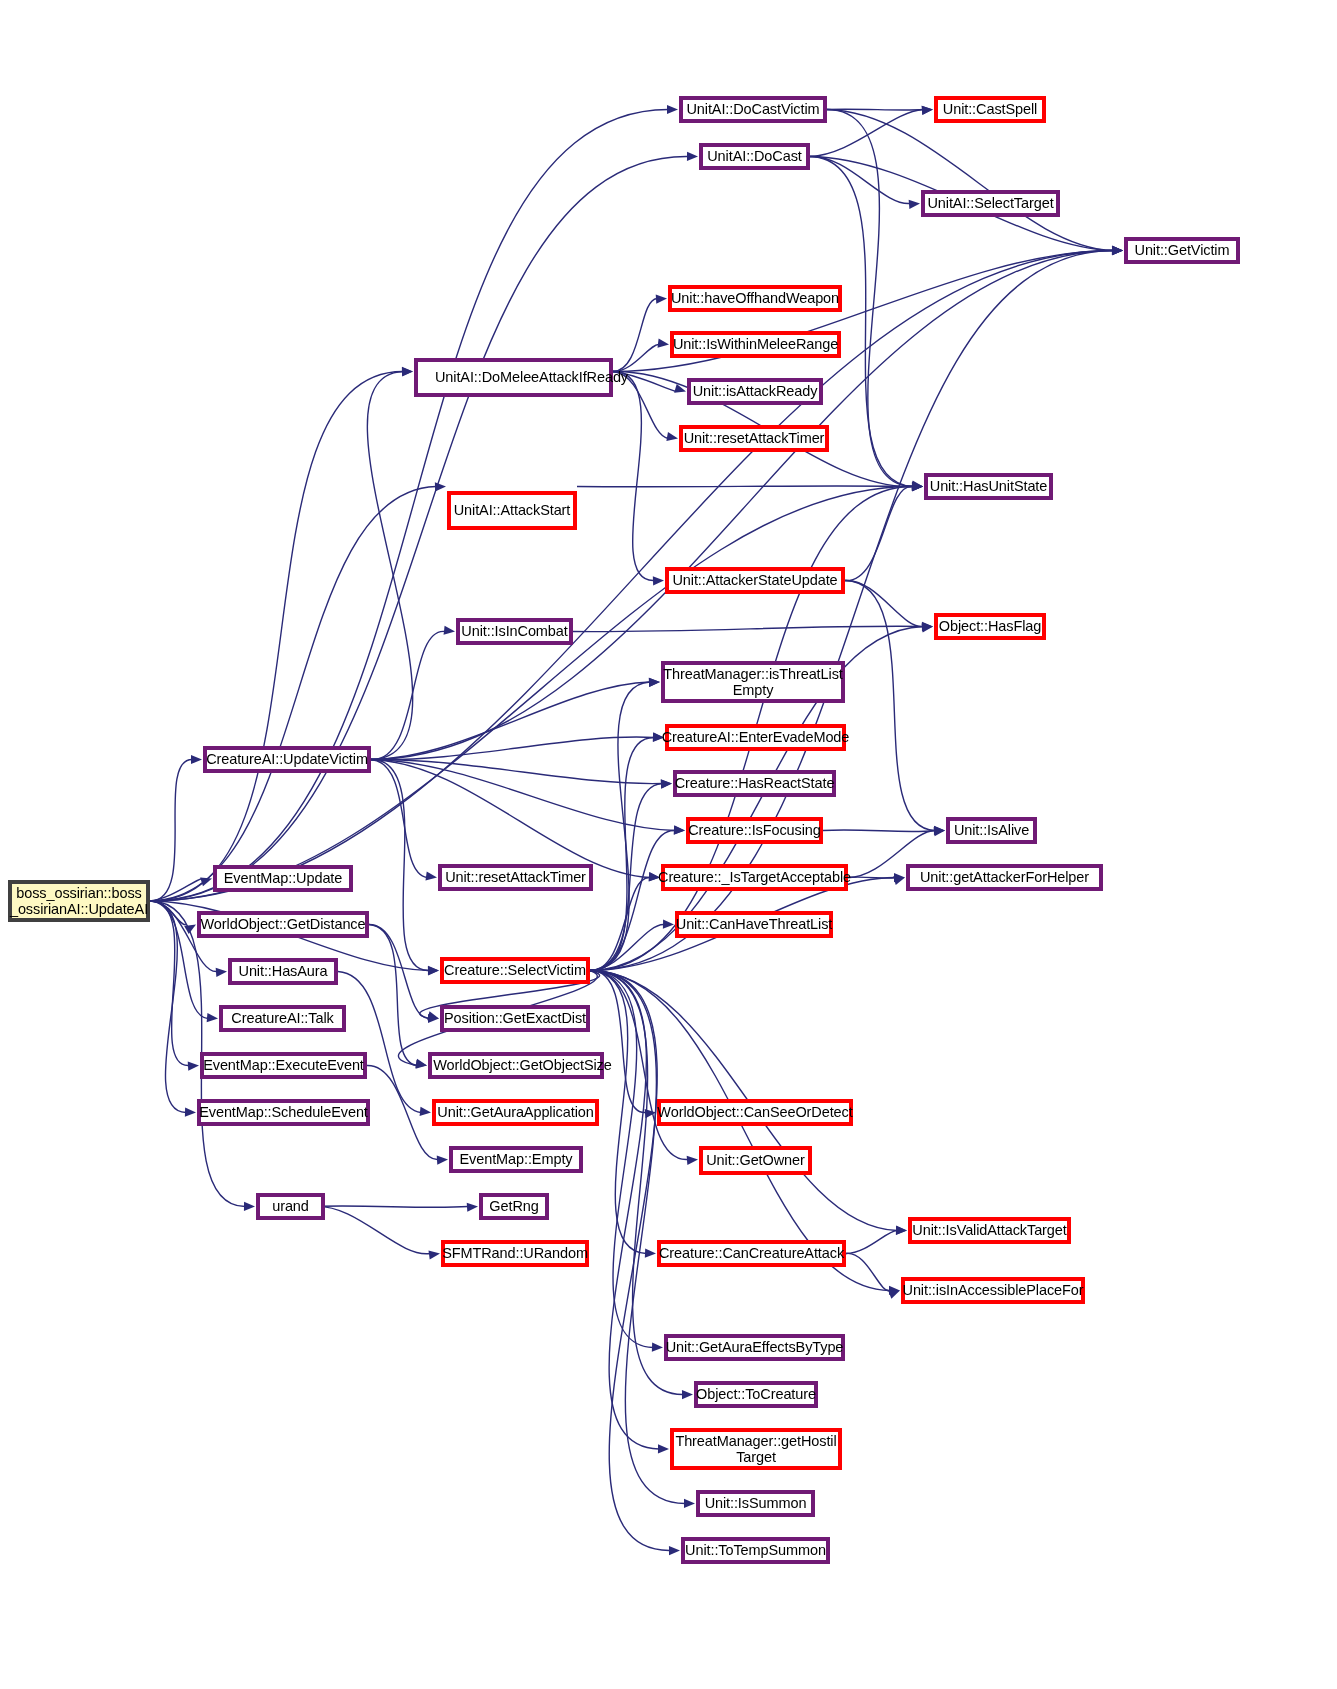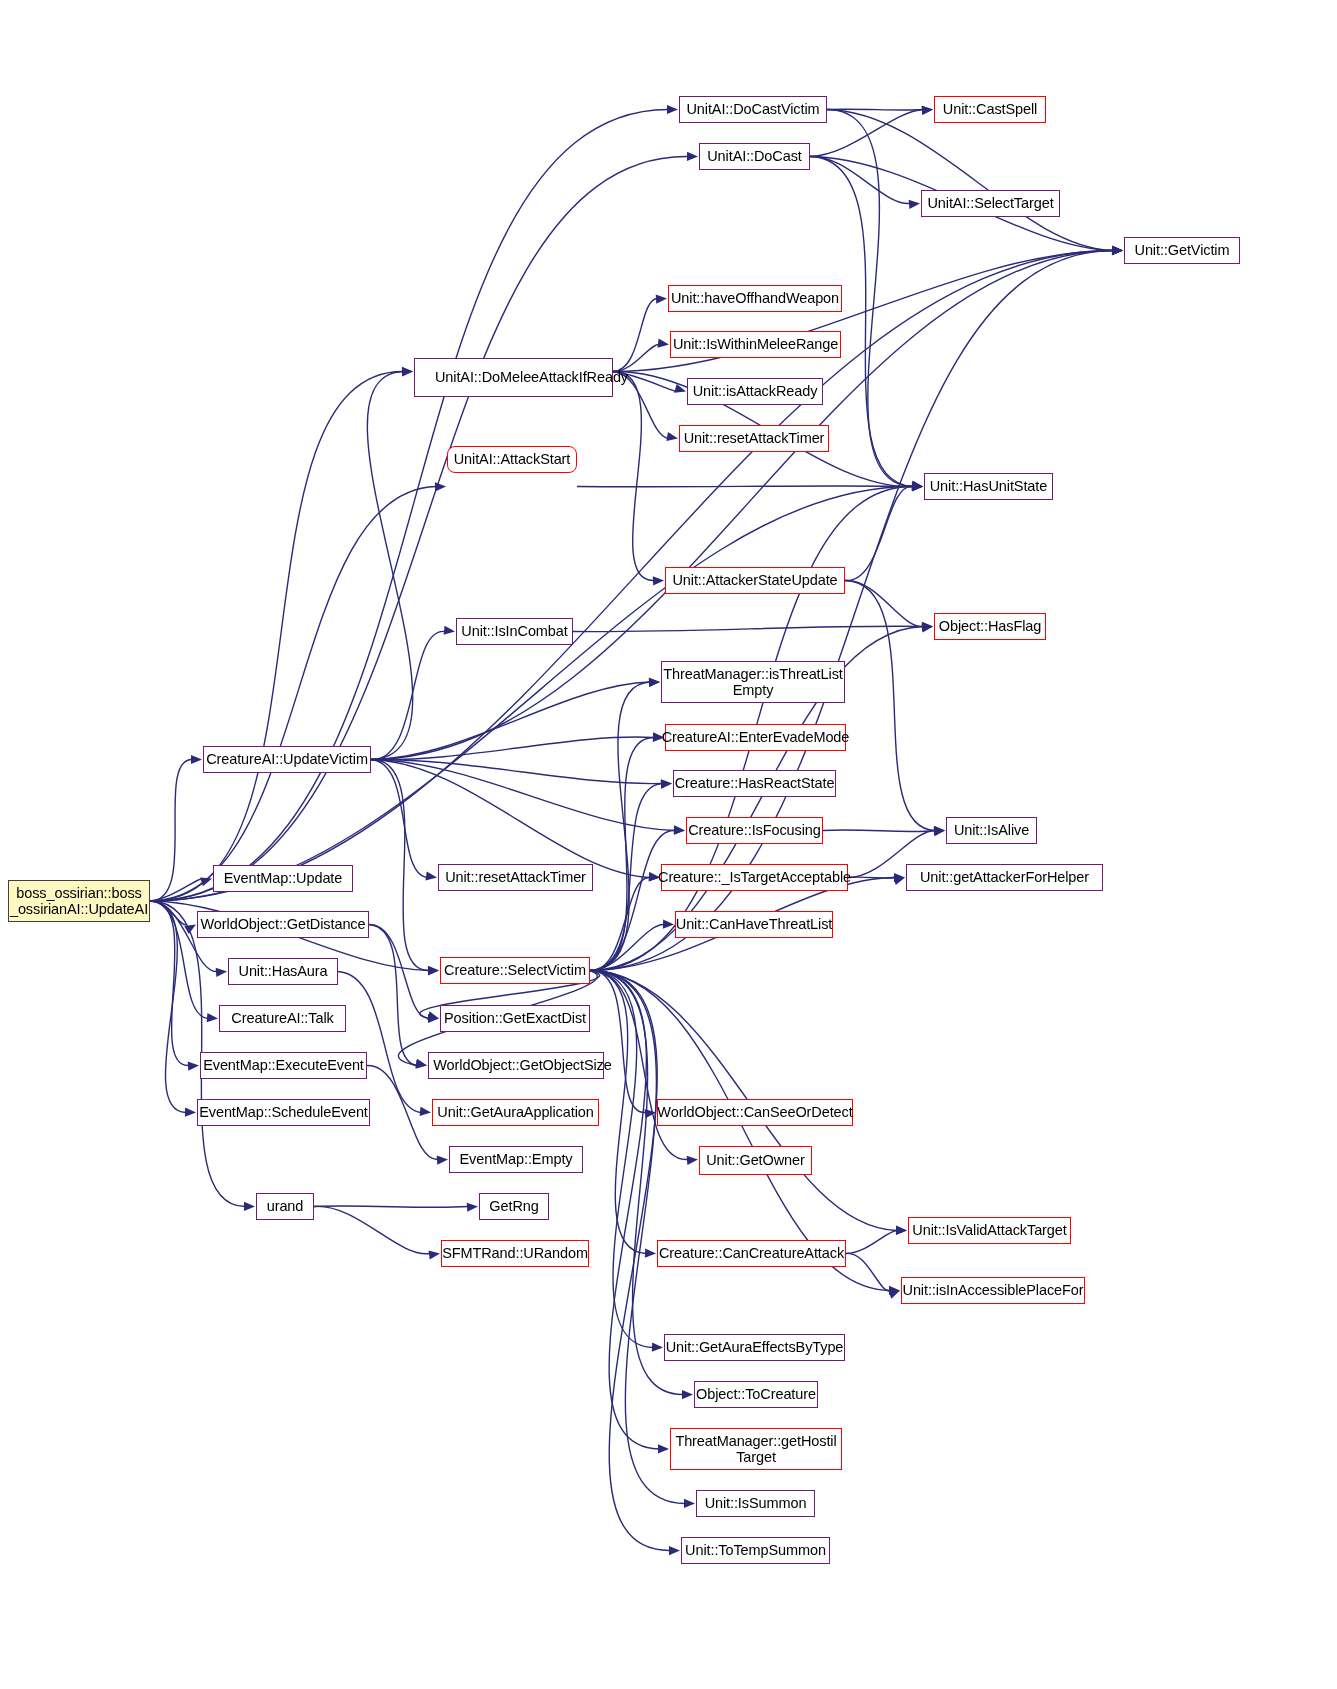--- a/index.html
+++ b/index.html
@@ -1,20 +1,20 @@
 <!DOCTYPE html>
 <html><head>
 <meta charset="utf-8">
 <style>
   html,body{margin:0;padding:0;background:#ffffff;}
   body{font-family:"Liberation Sans",sans-serif;}
   #graph{position:relative;width:1337px;height:1689px;background:#ffffff;overflow:hidden;}
   #edges{position:absolute;left:0;top:0;width:1337px;height:1689px;}
   .node{position:absolute;box-sizing:border-box;display:flex;align-items:center;justify-content:center;
-        text-align:center;background:#ffffff;border:1px solid #701a75;color:#000000;
+        text-align:center;background:#ffffff;border:4px solid #701a75;color:#000000;
         font-family:"Liberation Sans",sans-serif;font-size:14.5px;line-height:1.12;
         letter-spacing:-0.1px;white-space:pre-line;padding:0 3px;}
   .node.red{border-color:#ff0000;}
   .node.root{background:#fef9c3;border-color:#404040;}
   .edge{fill:none;stroke:#2a2a78;stroke-width:1.4;}
   .arrow{fill:#2a2a78;stroke:none;}
 </style>
 </head>
 <body>
 
@@ -176,24 +176,24 @@
       <polygon class="arrow" points="440,1253.5 429.73541206012067,1259.5661548302432 428.47276780572474,1250.4532118650513"></polygon>
     </svg>
 <div class="node root" style="left: 8px; top: 880px; width: 142px; height: 42px;">boss_ossirian::boss
 _ossirianAI::UpdateAI</div>
     <div class="node" style="left: 213px; top: 865px; width: 140px; height: 27px;">EventMap::Update</div>
     <div class="node" style="left: 197px; top: 911px; width: 172px; height: 27px;">WorldObject::GetDistance</div>
     <div class="node" style="left: 228px; top: 958px; width: 110px; height: 27px;">Unit::HasAura</div>
     <div class="node" style="left: 219px; top: 1005px; width: 127px; height: 27px;">CreatureAI::Talk</div>
     <div class="node" style="left: 200px; top: 1052px; width: 167px; height: 27px;">EventMap::ExecuteEvent</div>
     <div class="node" style="left: 197px; top: 1099px; width: 173px; height: 27px;">EventMap::ScheduleEvent</div>
-    <div class="node" style="left: 256px; top: 1193px; width: 58px; height: 27px;">urand</div>
+    <div class="node" style="left: 256px; top: 1193px; width: 69px; height: 27px;">urand</div>
     <div class="node" style="left: 203px; top: 746px; width: 168px; height: 27px;">CreatureAI::UpdateVictim</div>
     <div class="node" style="left: 414px; top: 358px; width: 199px; height: 39px; padding-left: 39px;">UnitAI::DoMeleeAttackIfReady</div>
-    <div class="node red" style="left: 447px; top: 446px; width: 130px; height: 27px; border-radius: 8px;">UnitAI::AttackStart</div>
+    <div class="node red" style="left: 447px; top: 491px; width: 130px; height: 39px;">UnitAI::AttackStart</div>
     <div class="node" style="left: 456px; top: 618px; width: 117px; height: 27px;">Unit::IsInCombat</div>
     <div class="node" style="left: 438px; top: 864px; width: 155px; height: 27px;">Unit::resetAttackTimer</div>
     <div class="node red" style="left: 440px; top: 957px; width: 150px; height: 27px;">Creature::SelectVictim</div>
     <div class="node" style="left: 440px; top: 1005px; width: 150px; height: 27px;">Position::GetExactDist</div>
     <div class="node" style="left: 428px; top: 1052px; width: 176px; height: 27px; padding-left: 16px;">WorldObject::GetObjectSize</div>
     <div class="node red" style="left: 432px; top: 1099px; width: 167px; height: 27px;">Unit::GetAuraApplication</div>
     <div class="node" style="left: 449px; top: 1146px; width: 134px; height: 27px;">EventMap::Empty</div>
     <div class="node" style="left: 479px; top: 1193px; width: 70px; height: 27px;">GetRng</div>
     <div class="node red" style="left: 441px; top: 1240px; width: 148px; height: 27px;">SFMTRand::URandom</div>
     <div class="node" style="left: 679px; top: 96px; width: 148px; height: 27px;">UnitAI::DoCastVictim</div>

